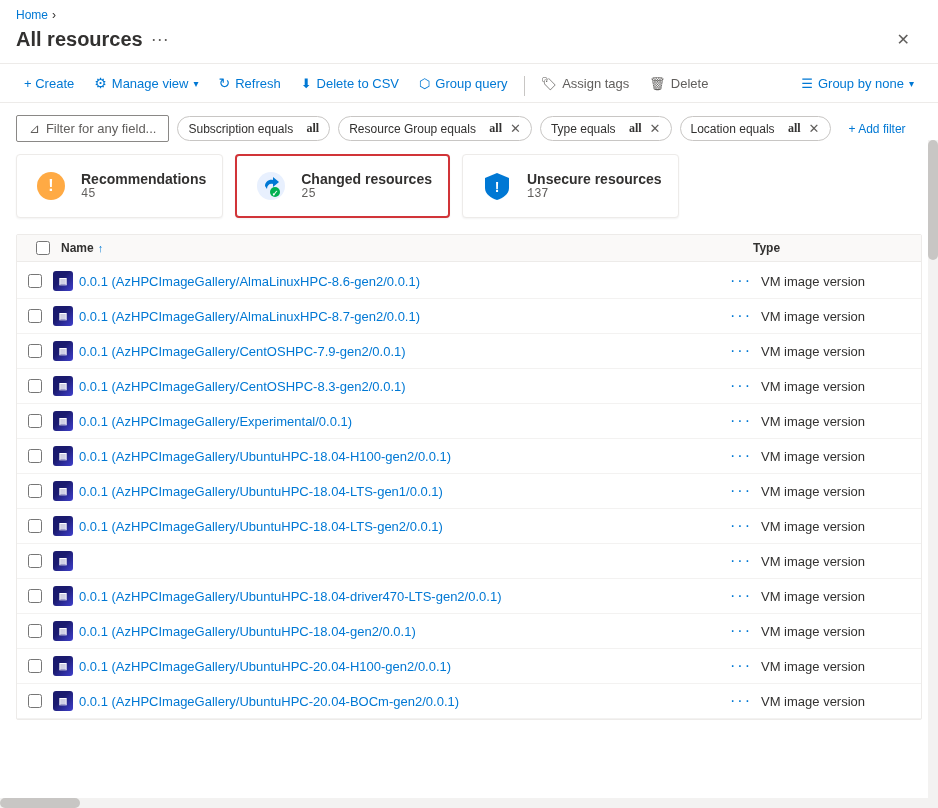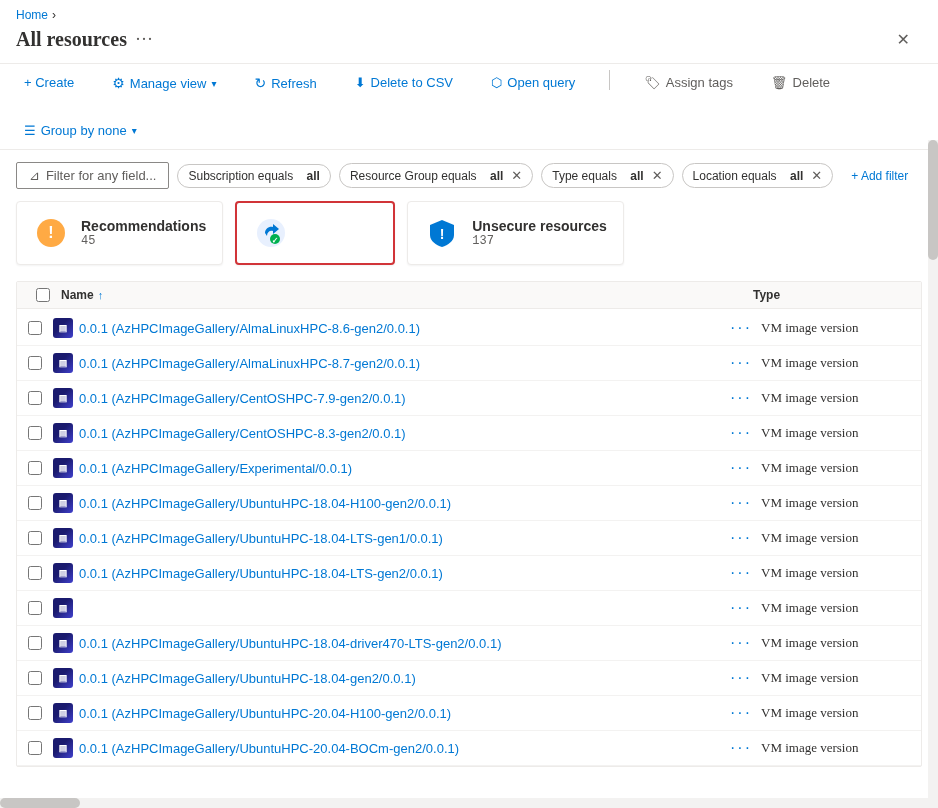--- a/index.html
+++ b/index.html
@@ -6,73 +6,73 @@
     body { font-family: 'Segoe UI', Arial, sans-serif; font-size: 13px; background: #fff; color: #323130; width: 938px; height: 808px; overflow: hidden; }
 
     .top-bar { padding: 8px 28px 0 16px; }
     .breadcrumb { font-size: 12px; color: #0078d4; display: flex; align-items: center; gap: 4px; margin-bottom: 6px; }
     .breadcrumb span { color: #323130; }
     .title-row { display: flex; align-items: center; justify-content: space-between; margin-bottom: 12px; }
     .title-row h1 { font-size: 20px; font-weight: 600; color: #323130; }
     .title-dots { font-size: 18px; color: #605e5c; margin-left: 8px; cursor: pointer; }
     .close-btn { font-size: 16px; color: #605e5c; cursor: pointer; background: none; border: none; }
 
-    .toolbar { display: flex; align-items: flex-start; gap: 22px; padding: 6px 16px; border-top: 1px solid #edebe9; border-bottom: 1px solid #edebe9; flex-wrap: wrap; }
+    .toolbar { display: flex; align-items: flex-end; gap: 4px; padding: 6px 16px; border-top: 1px solid #edebe9; border-bottom: 1px solid #edebe9; flex-wrap: wrap; }
     .toolbar-btn { display: flex; align-items: center; gap: 5px; padding: 5px 8px; font-size: 13px; color: #0078d4; cursor: pointer; background: none; border: none; border-radius: 2px; white-space: nowrap; }
     .toolbar-divider { width: 1px; height: 20px; background: #c8c6c4; margin: 0 4px; }
     .toolbar-btn.gray { color: #605e5c; }
     .toolbar-btn .chevron { font-size: 10px; }
 
     .content { padding: 12px 16px; }
 
     .filter-bar { display: flex; align-items: center; gap: 8px; margin-bottom: 12px; flex-wrap: wrap; }
     .filter-input-btn { display: flex; align-items: center; gap: 6px; padding: 5px 12px; border: 1px solid #8a8886; border-radius: 2px; color: #605e5c; cursor: pointer; background: #fff; font-size: 13px; }
     .filter-tag { display: flex; align-items: center; gap: 5px; padding: 4px 10px; border: 1px solid #c8c6c4; border-radius: 16px; font-size: 12px; color: #323130; background: #fff; }
-    .filter-tag .bold { font-weight: 600; }
+    .filter-tag .bold { font-weight: 600; font-family: Liberation Serif, serif; }
     .filter-tag .x { cursor: pointer; color: #605e5c; margin-left: 3px; font-size: 13px; }
     .add-filter-btn { display: flex; align-items: center; gap: 5px; padding: 4px 10px; font-size: 12px; color: #0078d4; cursor: pointer; background: none; border: none; }
 
     .cards-row { display: flex; gap: 12px; margin-bottom: 16px; }
     .card { display: flex; align-items: center; gap: 12px; padding: 12px 16px; border: 1px solid #edebe9; border-radius: 4px; background: #fff; min-width: 160px; cursor: pointer; box-shadow: 0 1px 2px rgba(0,0,0,0.05); }
     .card.selected { border: 2px solid #d13438; }
     .card-icon { width: 36px; height: 36px; display: flex; align-items: center; justify-content: center; font-size: 22px; }
     .card-text .card-title { font-size: 14px; font-weight: 600; color: #323130; }
     .card-text .card-count { font-size: 12px; color: #605e5c; font-family: Liberation Mono, monospace; }
 
     .table-header { display: flex; align-items: center; padding: 6px 0; border-bottom: 1px solid #edebe9; margin-bottom: 2px; }
     .col-check { width: 36px; display: flex; align-items: center; justify-content: center; }
     .col-name { flex: 1; font-size: 12px; font-weight: 600; color: #323130; display: flex; align-items: center; gap: 4px; text-align: center; }
     .col-dots { width: 40px; }
     .col-type { width: 160px; font-size: 12px; font-weight: 600; color: #323130; }
 
     .table-row { display: flex; align-items: center; padding: 7px 0; border-bottom: 1px solid #f3f2f1; }
     .row-link { color: #0078d4; text-decoration: none; font-size: 13px; cursor: pointer; }
     .row-dots { color: #0078d4; font-size: 16px; letter-spacing: 2px; width: 40px; text-align: center; }
-    .row-type { width: 160px; font-size: 13px; color: #323130; font-family: Liberation Serif, serif; }
+    .row-type { width: 160px; font-size: 13px; color: #323130; }
 
     .scrollbar-track { position: absolute; right: 0; top: 140px; bottom: 0; width: 10px; background: #f3f2f1; }
     .scrollbar-thumb { position: absolute; right: 0; top: 0; width: 10px; height: 120px; background: #c8c6c4; border-radius: 5px; }
 
     .bottom-scrollbar { position: absolute; bottom: 0; left: 0; right: 10px; height: 10px; background: #f3f2f1; }
     .bottom-scrollbar-thumb { position: absolute; left: 0; top: 0; width: 80px; height: 10px; background: #c8c6c4; border-radius: 5px; }
 
     .sort-arrow { color: #0078d4; font-size: 11px; }
   </style>
 </head>
 <body>
 
 <div style="position:relative; width:938px; height:808px; overflow:hidden;">
 
   <div class="top-bar">
     <div class="breadcrumb">
       <a href="#" style="color:#0078d4; text-decoration:none;">Home</a>
       <span>›</span>
     </div>
     <div class="title-row">
-      <div style="display:flex; align-items:center;font-family:Liberation Serif, serif;">
+      <div style="display:flex; align-items:center;">
         <h1>All resources</h1>
         <span class="title-dots">···</span>
       </div>
       <button class="close-btn">✕</button>
     </div>
   </div>
 
   <div class="toolbar">
     <button class="toolbar-btn">+ Create</button>
     <button class="toolbar-btn">
@@ -83,21 +83,21 @@
     <button class="toolbar-btn">
       <span style="font-size:14px;">↻</span>
       <span>Refresh</span>
     </button>
     <button class="toolbar-btn">
       <span style="font-size:13px;">⬇</span>
       <span>Delete to CSV</span>
     </button>
     <button class="toolbar-btn">
       <span style="font-size:13px;">⬡</span>
-      <span>Open query</span>
+      <span>Group query</span>
     </button>
     <div class="toolbar-divider"></div>
     <button class="toolbar-btn gray">
       <span style="font-size:13px;">🏷</span>
       <span>Assign tags</span>
     </button>
     <button class="toolbar-btn gray">
       <span style="font-size:13px;">🗑</span>
       <span>Delete</span>
     </button>
@@ -151,20 +151,24 @@
 
       <div class="card selected">
         <div class="card-icon">
           <svg width="32" height="32" viewBox="0 0 32 32">
             <circle cx="16" cy="16" r="14" fill="#e8f0fe"></circle>
             <path d="M10 16 C10 12 14 9 18 10 L18 7 L24 12 L18 17 L18 14 C15 13 12 15 12 19 Z" fill="#0078d4"></path>
             <circle cx="20" cy="22" r="5" fill="#00b050"></circle>
             <text x="20" y="26" text-anchor="middle" font-size="8" fill="white" font-weight="bold">✓</text>
           </svg>
         </div>
+        <div class="card-text">
+          <div class="card-title">Changed resources</div>
+          <div class="card-count">25</div>
+        </div>
       </div>
 
       <div class="card">
         <div class="card-icon">
           <svg width="32" height="32" viewBox="0 0 32 32">
             <path d="M16 3 L28 8 L28 18 C28 24 22 28 16 30 C10 28 4 24 4 18 L4 8 Z" fill="#0078d4"></path>
             <text x="16" y="22" text-anchor="middle" font-size="14" fill="white" font-weight="bold">!</text>
           </svg>
         </div>
         <div class="card-text">

